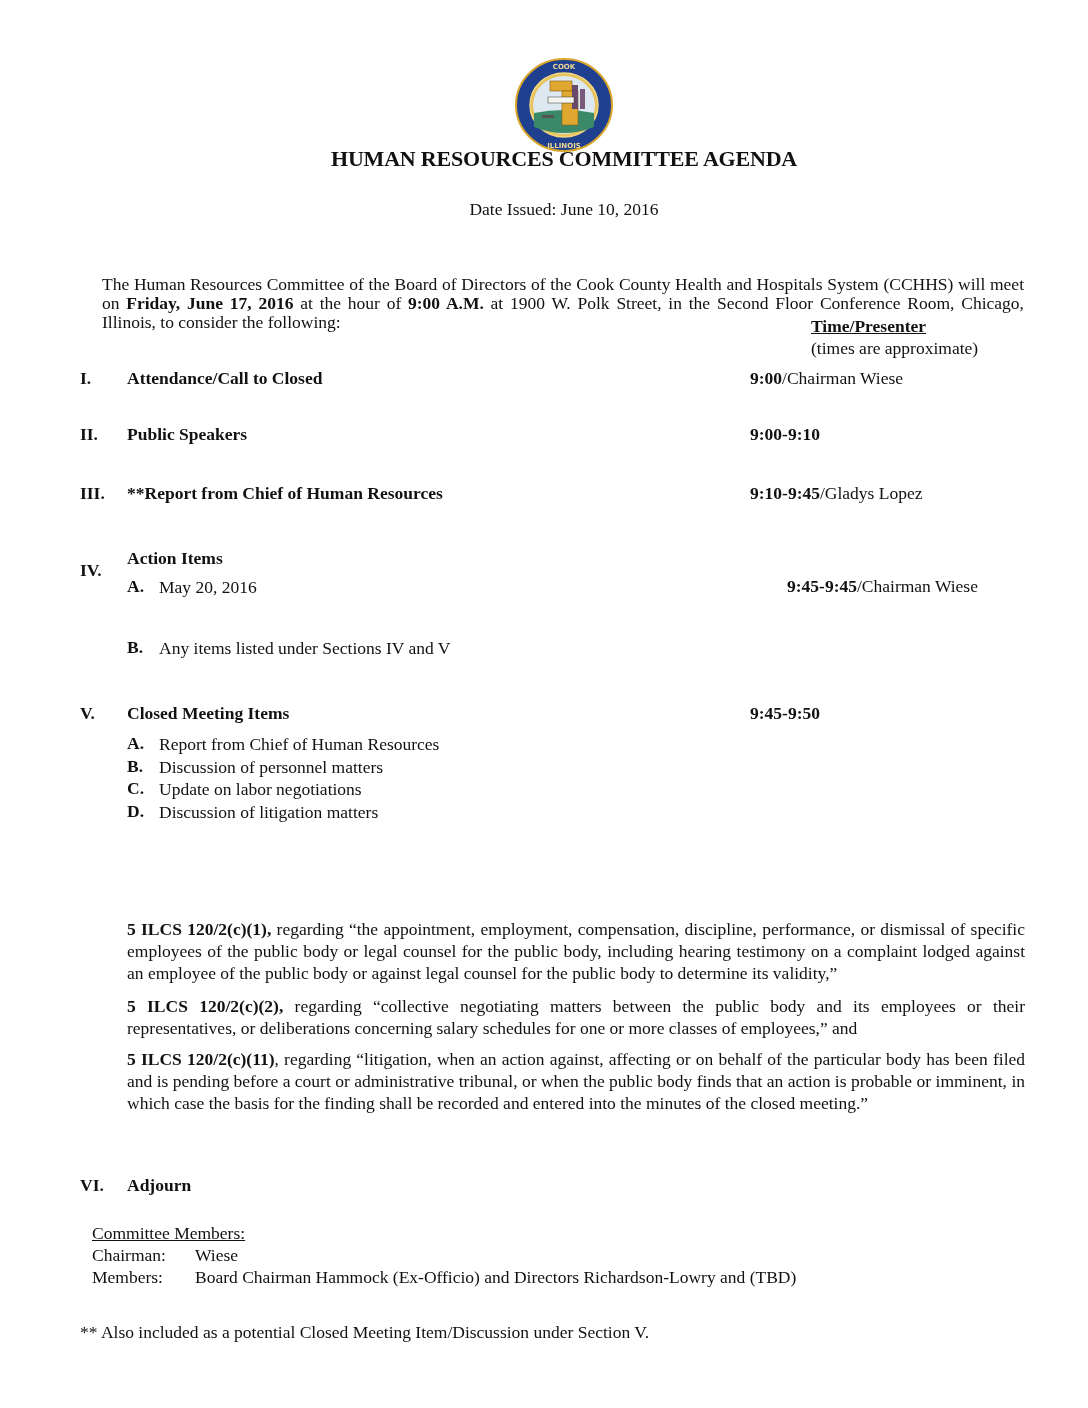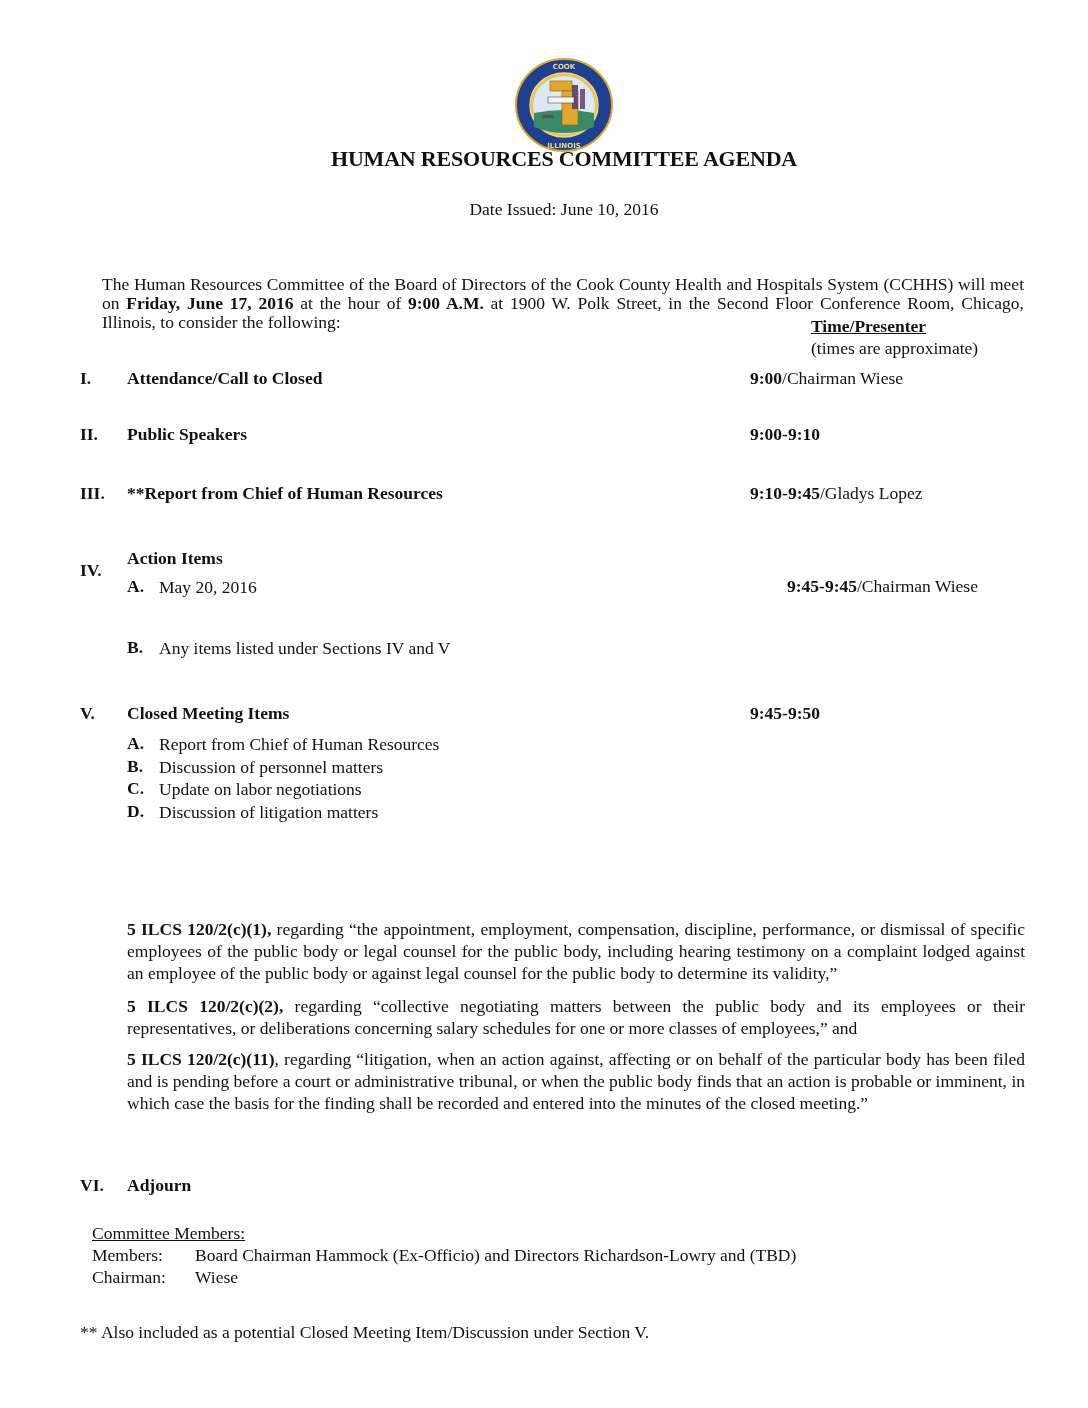--- a/index.html
+++ b/index.html
@@ -96,17 +96,17 @@
 </div>
 <div class="abs para" style="top:918px"><b>5 ILCS 120/2(c)(1),</b><span> regarding “the appointment, employment, compensation, discipline, performance, or dismissal of specific employees of the public body or legal counsel for the public body, including hearing testimony on a complaint lodged against an employee of the public body or against legal counsel for the public body to determine its validity,”</span></div>
 <div class="abs para" style="top:995px"><b>5 ILCS 120/2(c)(2),</b><span> regarding “collective negotiating matters between the public body and its employees or their representatives, or deliberations concerning salary schedules for one or more classes of employees,” and</span></div>
 <div class="abs para" style="top:1048px"><b>5 ILCS 120/2(c)(11)</b><span>, regarding “litigation, when an action against, affecting or on behalf of the particular body has been filed and is pending before a court or administrative tribunal, or when the public body finds that an action is probable or imminent, in which case the basis for the finding shall be recorded and entered into the minutes of the closed meeting.”</span></div>
 
 <div class="abs sec-num" style="top:1175px">VI.</div>
 <div class="abs sec-title" style="top:1175px">Adjourn</div>
 
 <div class="abs members" style="top:1222px">
   <div class="u">Committee Members:</div>
+  <div><span class="mem-label">Chairman:</span><span>Wiese</span></div>
   <div><span class="mem-label">Members:</span><span>Board Chairman Hammock (Ex-Officio) and Directors Richardson-Lowry and (TBD)</span></div>
-  <div><span class="mem-label">Chairman:</span><span>Wiese</span></div>
 </div>
 
 <div class="abs" style="left:80px; top:1322px">** Also included as a potential Closed Meeting Item/Discussion under Section V.</div>
 
 </body></html>

